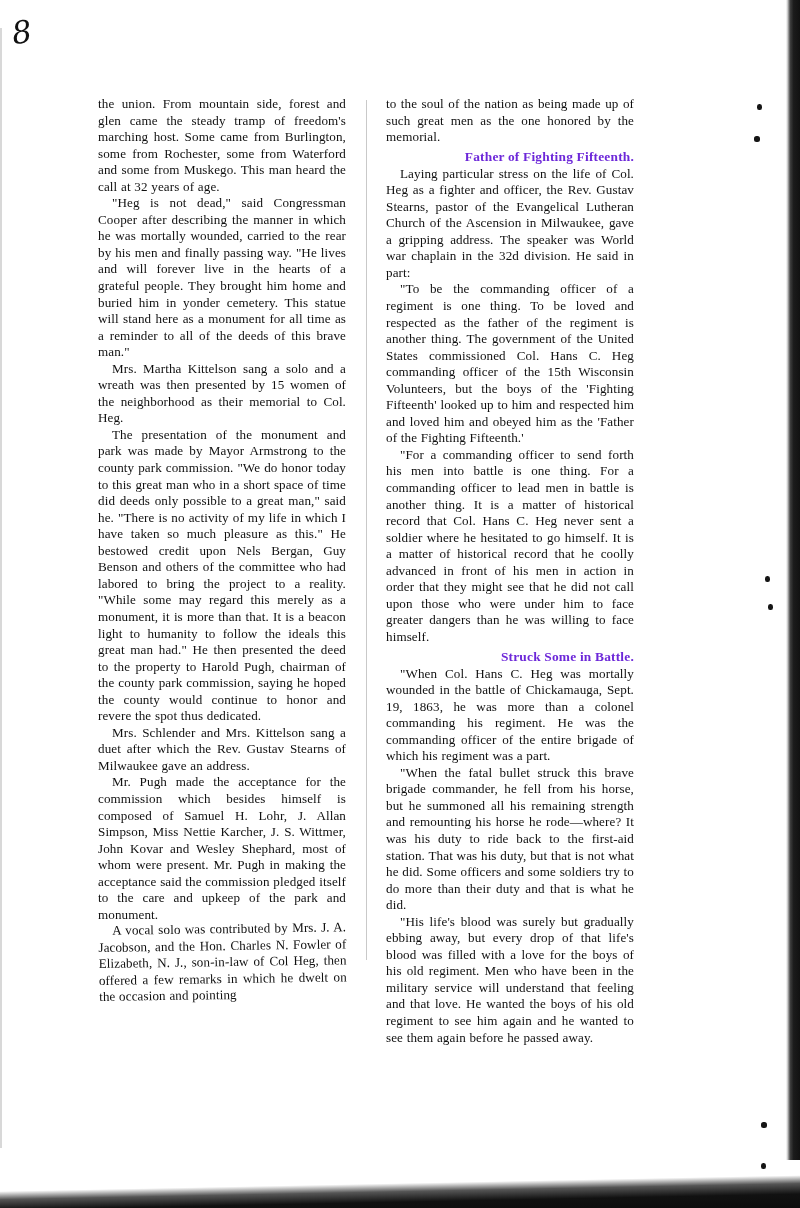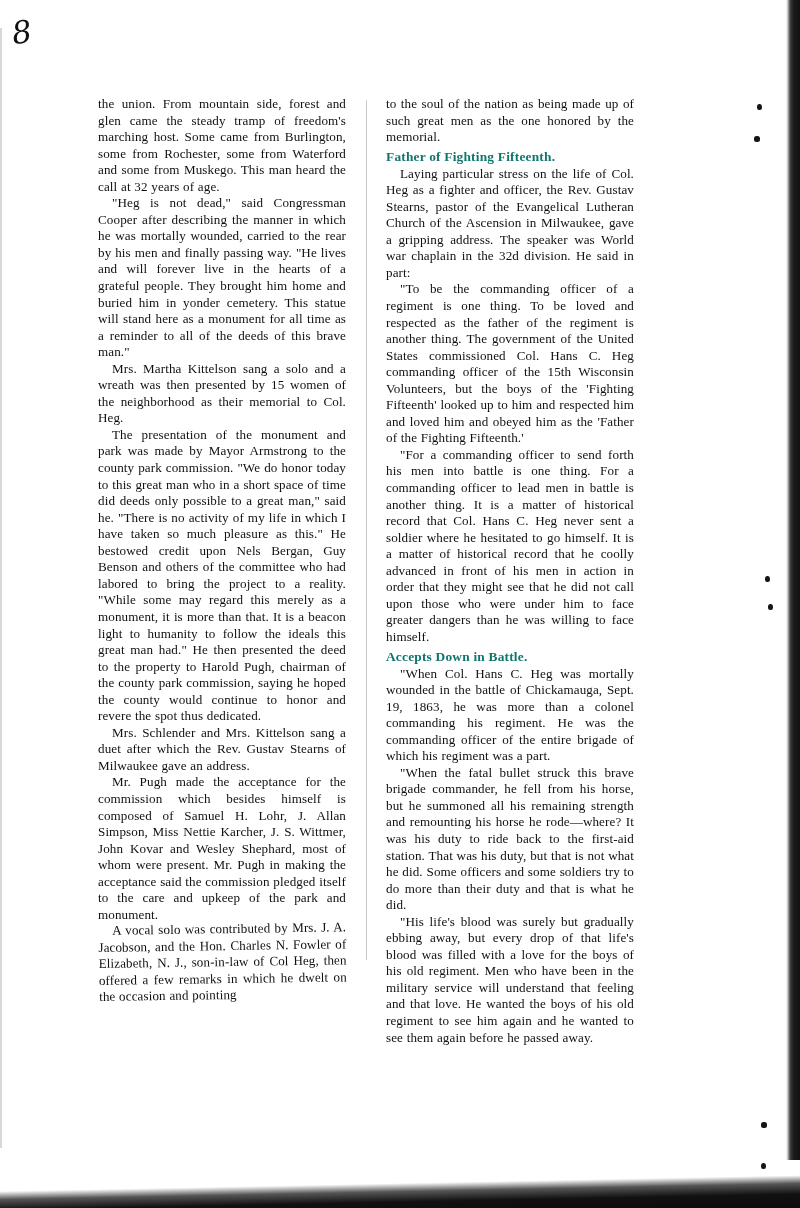--- a/index.html
+++ b/index.html
@@ -107,22 +107,22 @@
     word-spacing: .3px;
   }
   .column p.noindent { text-indent: 0; }
 
   .column h3 {
     margin: 1px 0 0 0;
     font-family: "Liberation Serif", serif;
     font-size: 13.4px;
     line-height: 19px;
     font-weight: bold;
-    text-align: left;
-    color: #0f766e;
+    text-align: right;
+    color: #6d28d9;
     letter-spacing: .2px;
   }
 
   
   .ink-light  { color: #2e2e2e; }
   .ink-mid    { color: #1c1c1c; }
 
   
   .skew-block {
     display: block;
@@ -163,20 +163,20 @@
         <p class="ink-mid">A vocal solo was contributed by Mrs. J. A. Jacobson, and the Hon. Charles N. Fowler of Elizabeth, N. J., son-in-law of Col Heg, then offered a few remarks in which he dwelt on the occasion and pointing</p>
       </span>
     </div>
 
     <div class="column col-right">
       <p class="noindent ink-mid">to the soul of the nation as being made up of such great men as the one honored by the memorial.</p>
       <h3>Father of Fighting Fifteenth.</h3>
       <p class="ink-mid">Laying particular stress on the life of Col. Heg as a fighter and officer, the Rev. Gustav Stearns, pastor of the Evangelical Lutheran Church of the Ascension in Milwaukee, gave a gripping address. The speaker was World war chaplain in the 32d division. He said in part:</p>
       <p class="ink-mid">"To be the commanding officer of a regiment is one thing. To be loved and respected as the father of the regiment is another thing. The government of the United States commissioned Col. Hans C. Heg commanding officer of the 15th Wisconsin Volunteers, but the boys of the 'Fighting Fifteenth' looked up to him and respected him and loved him and obeyed him as the 'Father of the Fighting Fifteenth.'</p>
       <p class="ink-mid">"For a commanding officer to send forth his men into battle is one thing. For a commanding officer to lead men in battle is another thing. It is a matter of historical record that Col. Hans C. Heg never sent a soldier where he hesitated to go himself. It is a matter of historical record that he coolly advanced in front of his men in action in order that they might see that he did not call upon those who were under him to face greater dangers than he was willing to face himself.</p>
-      <h3>Accepts Down in Battle.</h3>
+      <h3>Struck Some in Battle.</h3>
       <p class="ink-mid">"When Col. Hans C. Heg was mortally wounded in the battle of Chickamauga, Sept. 19, 1863, he was more than a colonel commanding his regiment. He was the commanding officer of the entire brigade of which his regiment was a part.</p>
       <p class="ink-mid">"When the fatal bullet struck this brave brigade commander, he fell from his horse, but he summoned all his remaining strength and remounting his horse he rode—where? It was his duty to ride back to the first-aid station. That was his duty, but that is not what he did. Some officers and some soldiers try to do more than their duty and that is what he did.</p>
       <p class="ink-mid">"His life's blood was surely but gradually ebbing away, but every drop of that life's blood was filled with a love for the boys of his old regiment. Men who have been in the military service will understand that feeling and that love. He wanted the boys of his old regiment to see him again and he wanted to see them again before he passed away.</p>
     </div>
 
   </div>
 </div>
 
 </body></html>

